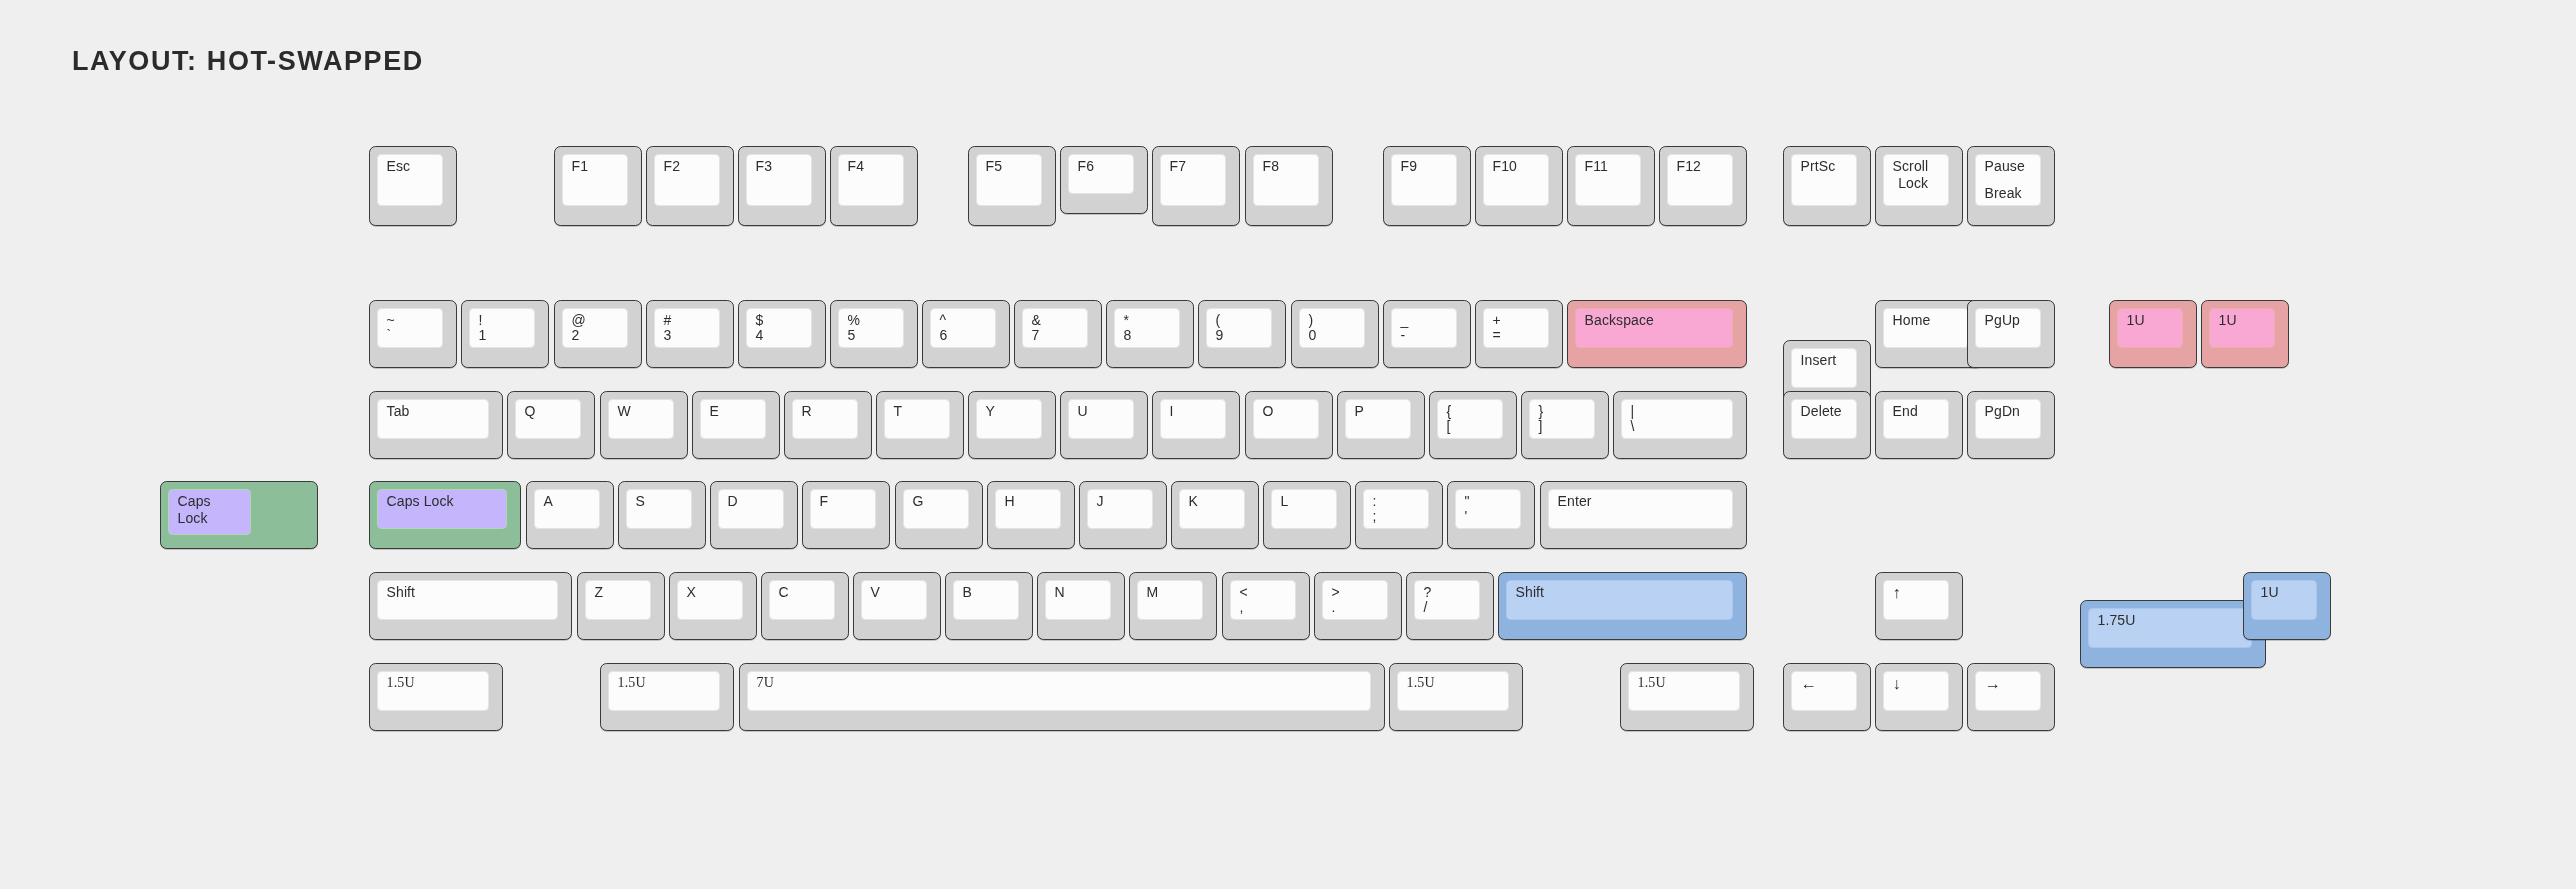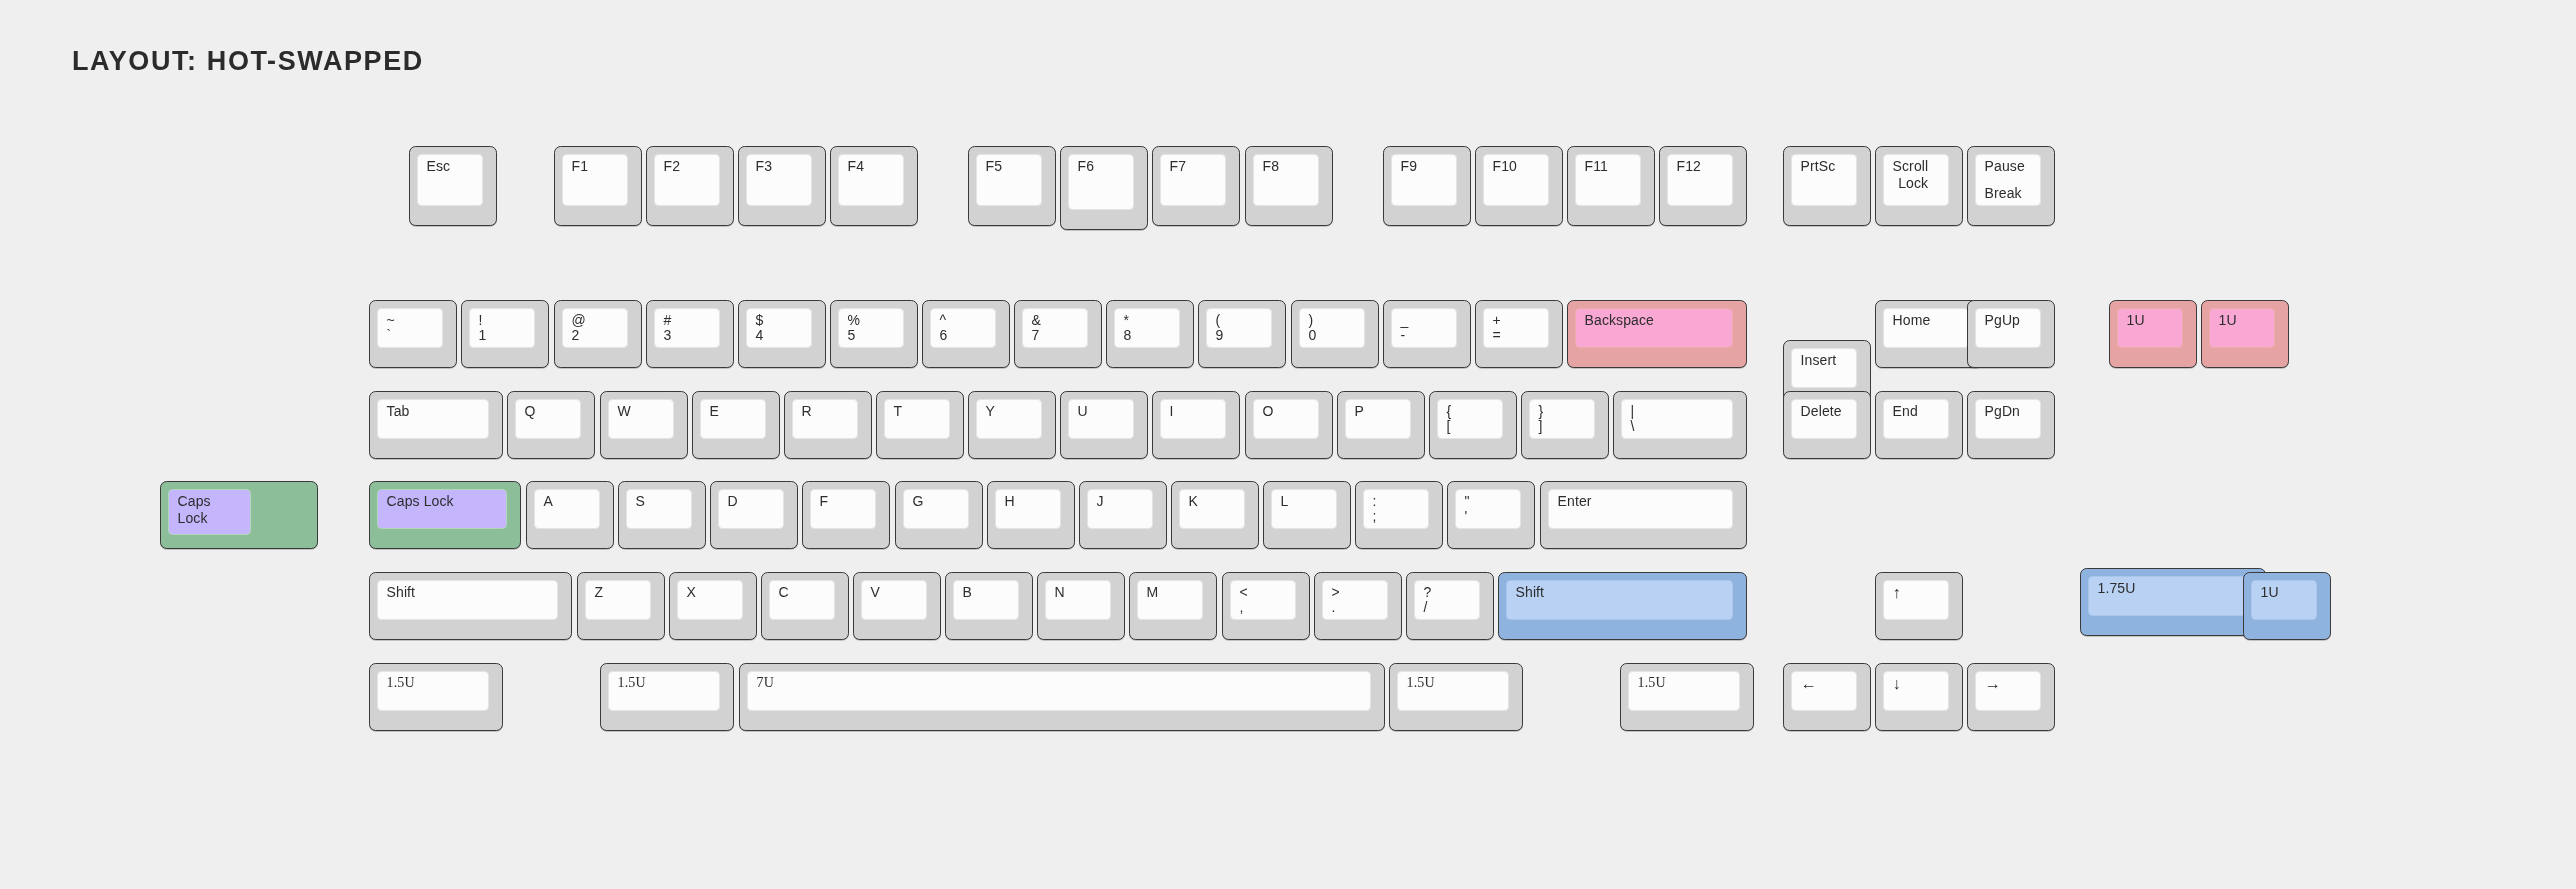--- a/index.html
+++ b/index.html
@@ -67,21 +67,21 @@
   .key.blue{background:#8fb3df;border-color:#3a3a3a;}
   .key.blue .cap{background:#b9d2f4;border-color:#aac6ed;}
 </style>
 </head>
 <body>
 
 <div id="page-title">LAYOUT: HOT-SWAPPED</div>
 
 <div id="board">
     <div style="position: absolute; left: 0px; top: 0px; width: 100%; height: 100%;">
-      <div class="key" style="left: 369px; top: 146px; width: 88px; height: 80px; margin-left: 40px;">
+      <div class="key" style="left: 369px; top: 146px; width: 88px; height: 80px;">
         <div class="cap">
           <span class="lbl">Esc</span>
         </div>
       </div>
       <div class="key" style="left: 554px; top: 146px; width: 88px; height: 80px;">
         <div class="cap">
           <span class="lbl">F1</span>
         </div>
       </div>
       <div class="key" style="left: 646px; top: 146px; width: 88px; height: 80px;">
@@ -97,21 +97,21 @@
       <div class="key" style="left: 830px; top: 146px; width: 88px; height: 80px;">
         <div class="cap">
           <span class="lbl">F4</span>
         </div>
       </div>
       <div class="key" style="left: 968px; top: 146px; width: 88px; height: 80px;">
         <div class="cap">
           <span class="lbl">F5</span>
         </div>
       </div>
-      <div class="key" style="left: 1060px; top: 146px; width: 88px; height: 84px;">
+      <div class="key" style="left: 1060px; top: 146px; width: 88px; height: 68px;">
         <div class="cap">
           <span class="lbl">F6</span>
         </div>
       </div>
       <div class="key" style="left: 1152px; top: 146px; width: 88px; height: 80px;">
         <div class="cap">
           <span class="lbl">F7</span>
         </div>
       </div>
       <div class="key" style="left: 1245px; top: 146px; width: 88px; height: 80px;">
@@ -494,21 +494,21 @@
       <div class="key blue" style="left: 1498px; top: 572px; width: 249px; height: 68px;">
         <div class="cap">
           <span class="lbl">Shift</span>
         </div>
       </div>
       <div class="key" style="left: 1875px; top: 572px; width: 88px; height: 68px;">
         <div class="cap">
           <span class="lbl arrow">↑</span>
         </div>
       </div>
-      <div class="key blue" style="left: 2080px; top: 568px; width: 186px; height: 68px;">
+      <div class="key blue" style="left: 2080px; top: 600px; width: 186px; height: 68px;">
         <div class="cap">
           <span class="lbl">1.75U</span>
         </div>
       </div>
       <div class="key blue" style="left: 2243px; top: 572px; width: 88px; height: 68px;">
         <div class="cap">
           <span class="lbl">1U</span>
         </div>
       </div>
     </div>

